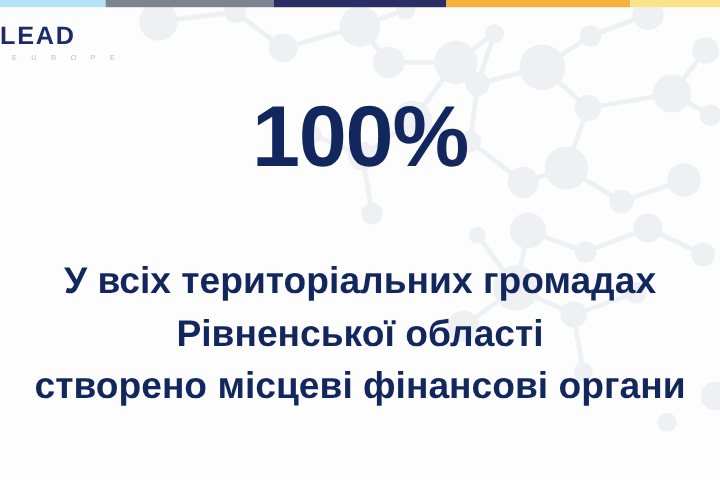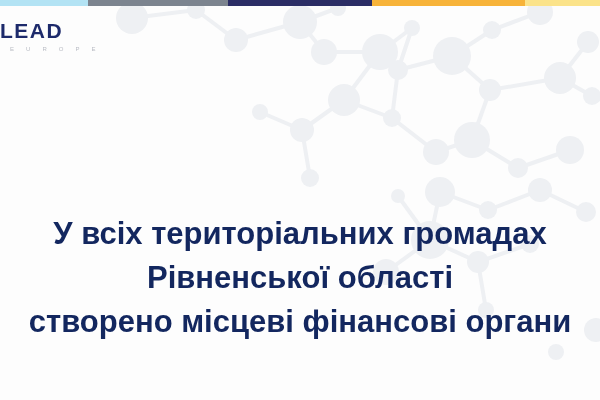--- a/index.html
+++ b/index.html
@@ -192,20 +192,21 @@
     <div class="seg" style="width:144px;background:#2b2d65;"></div>
     <div class="seg" style="width:153px;background:#f7b339;"></div>
     <div class="seg" style="width:75px;background:#fbe38a;"></div>
   </div>
 
   <div class="logo">
     <span class="logo-word">LEAD</span>
     <span class="logo-sub">E U R O P E</span>
   </div>
 
+  <div class="stat">100%</div>
 
   <div class="body-text">
     <div class="body-line">У всіх територіальних громадах</div>
     <div class="body-line">Рівненської області</div>
     <div class="body-line">створено місцеві фінансові органи</div>
   </div>
 
 </div>
 
 </body></html>

